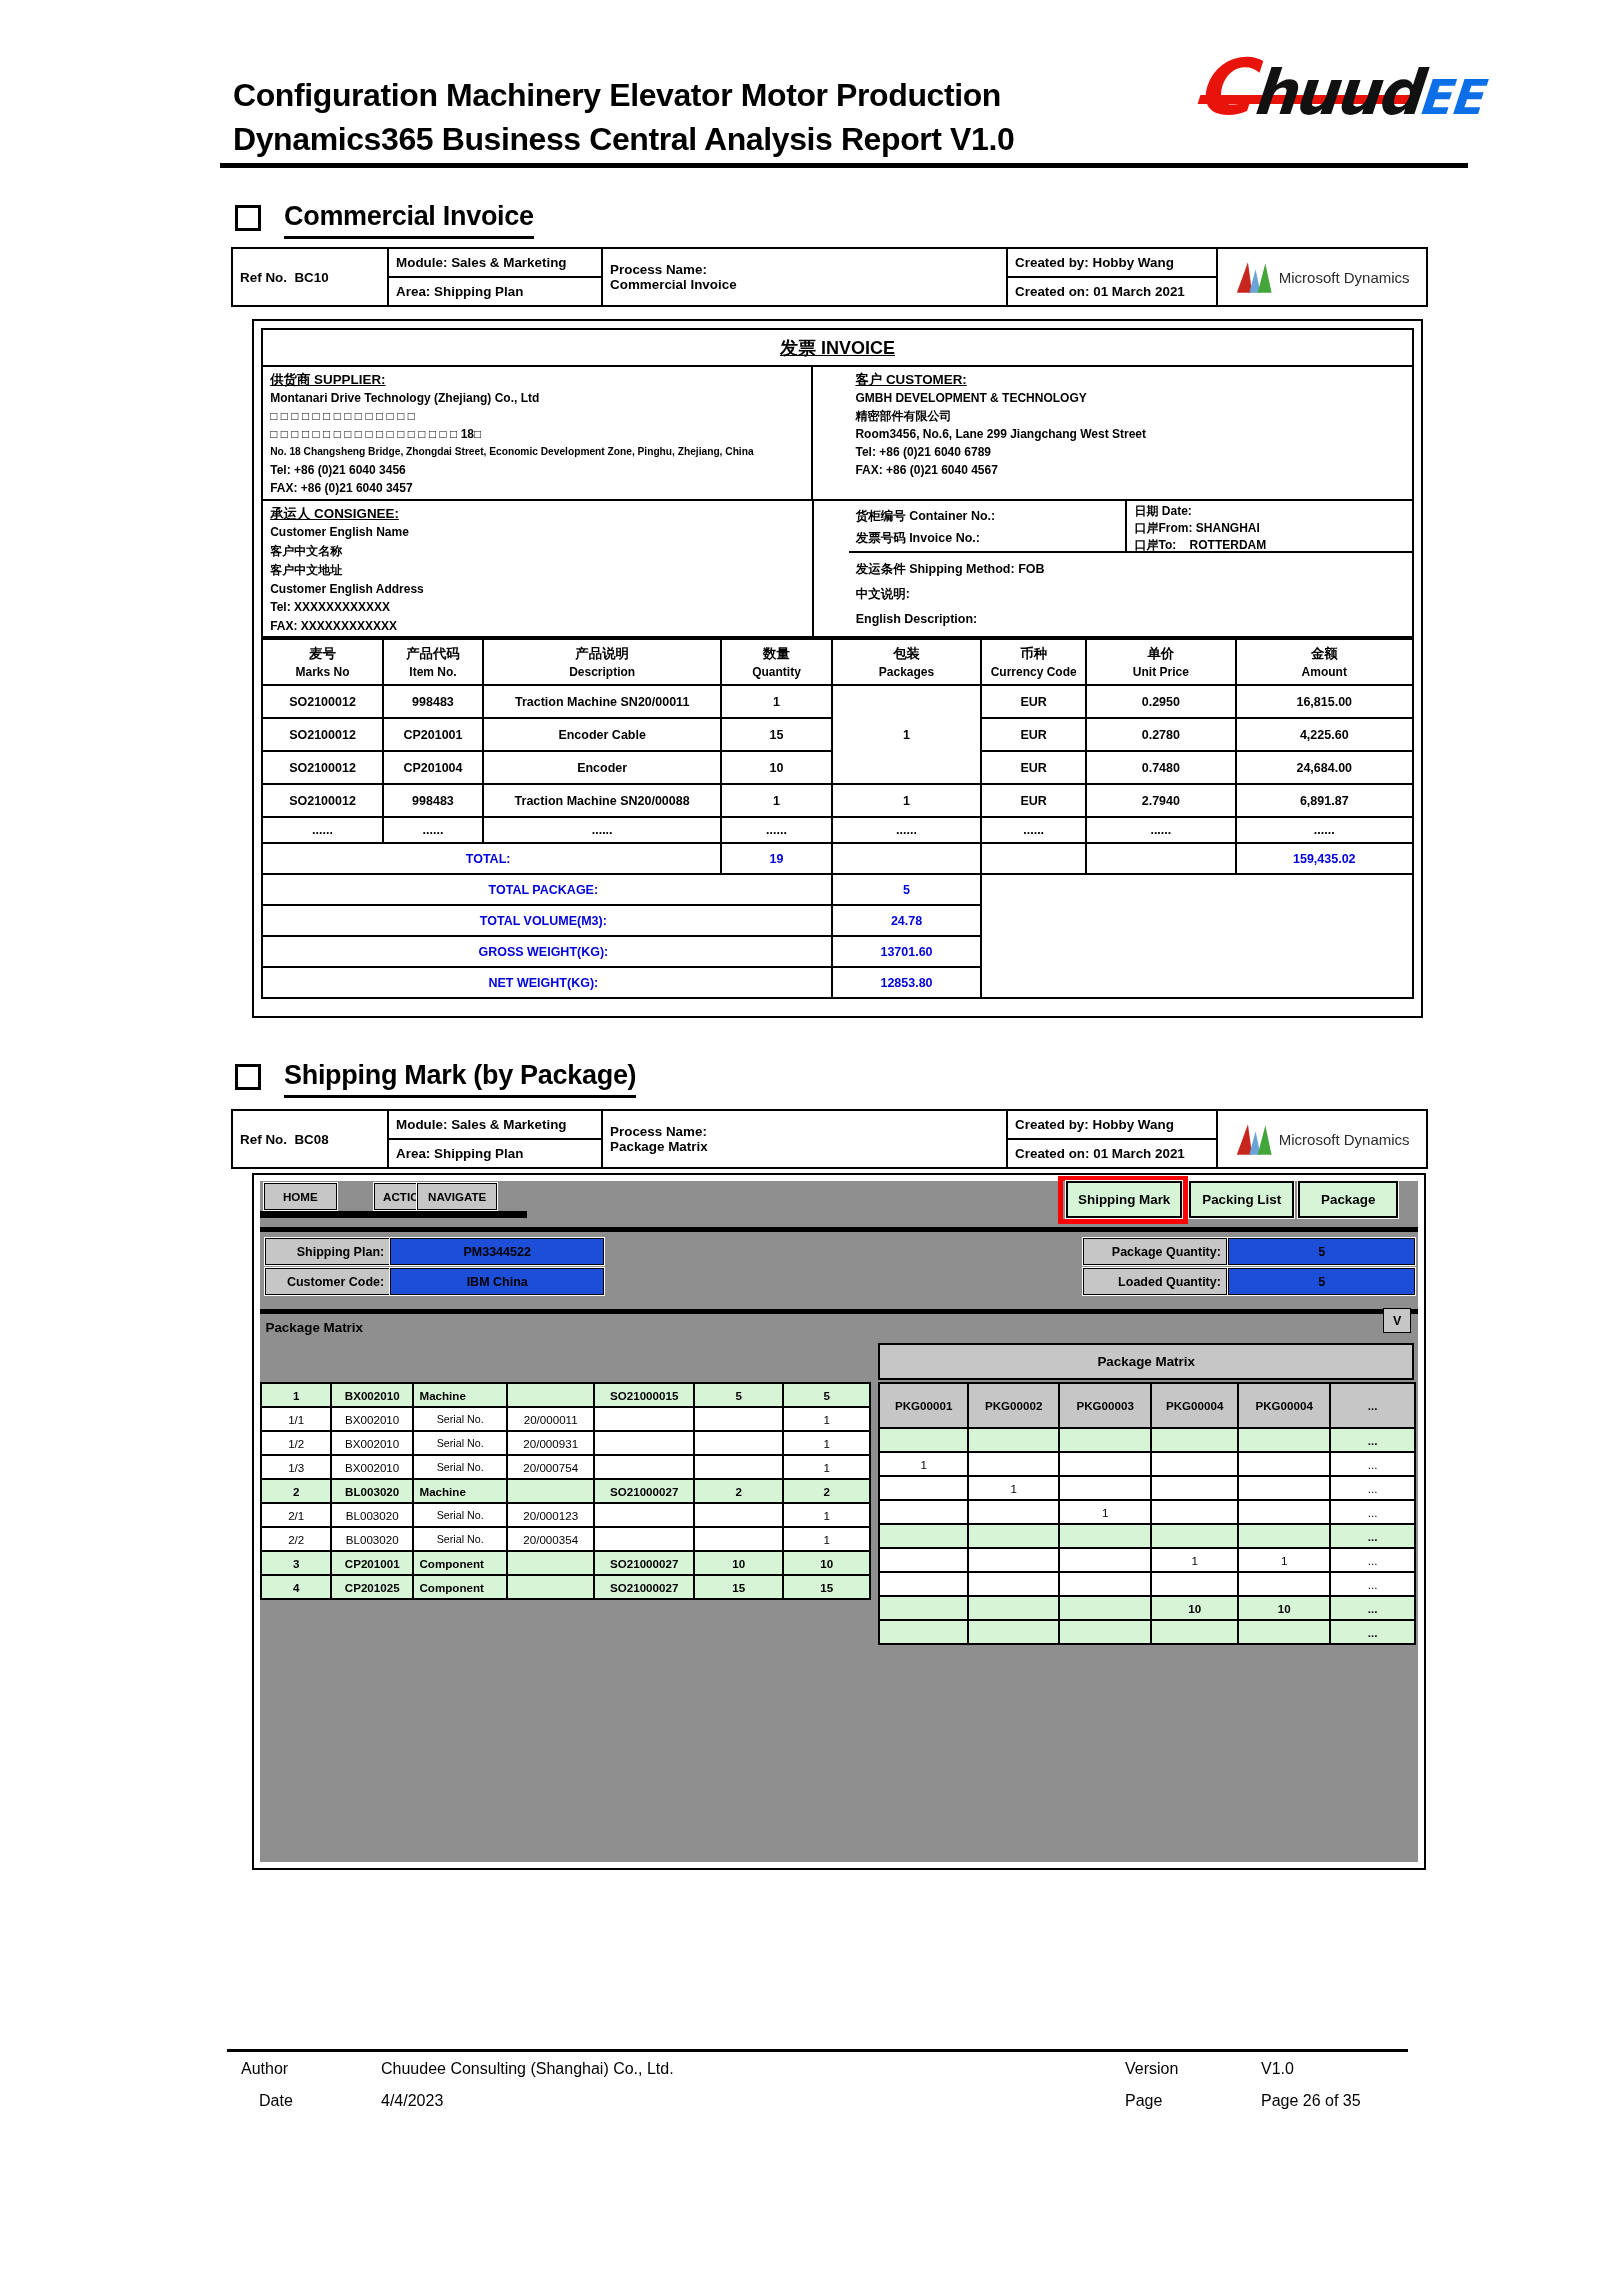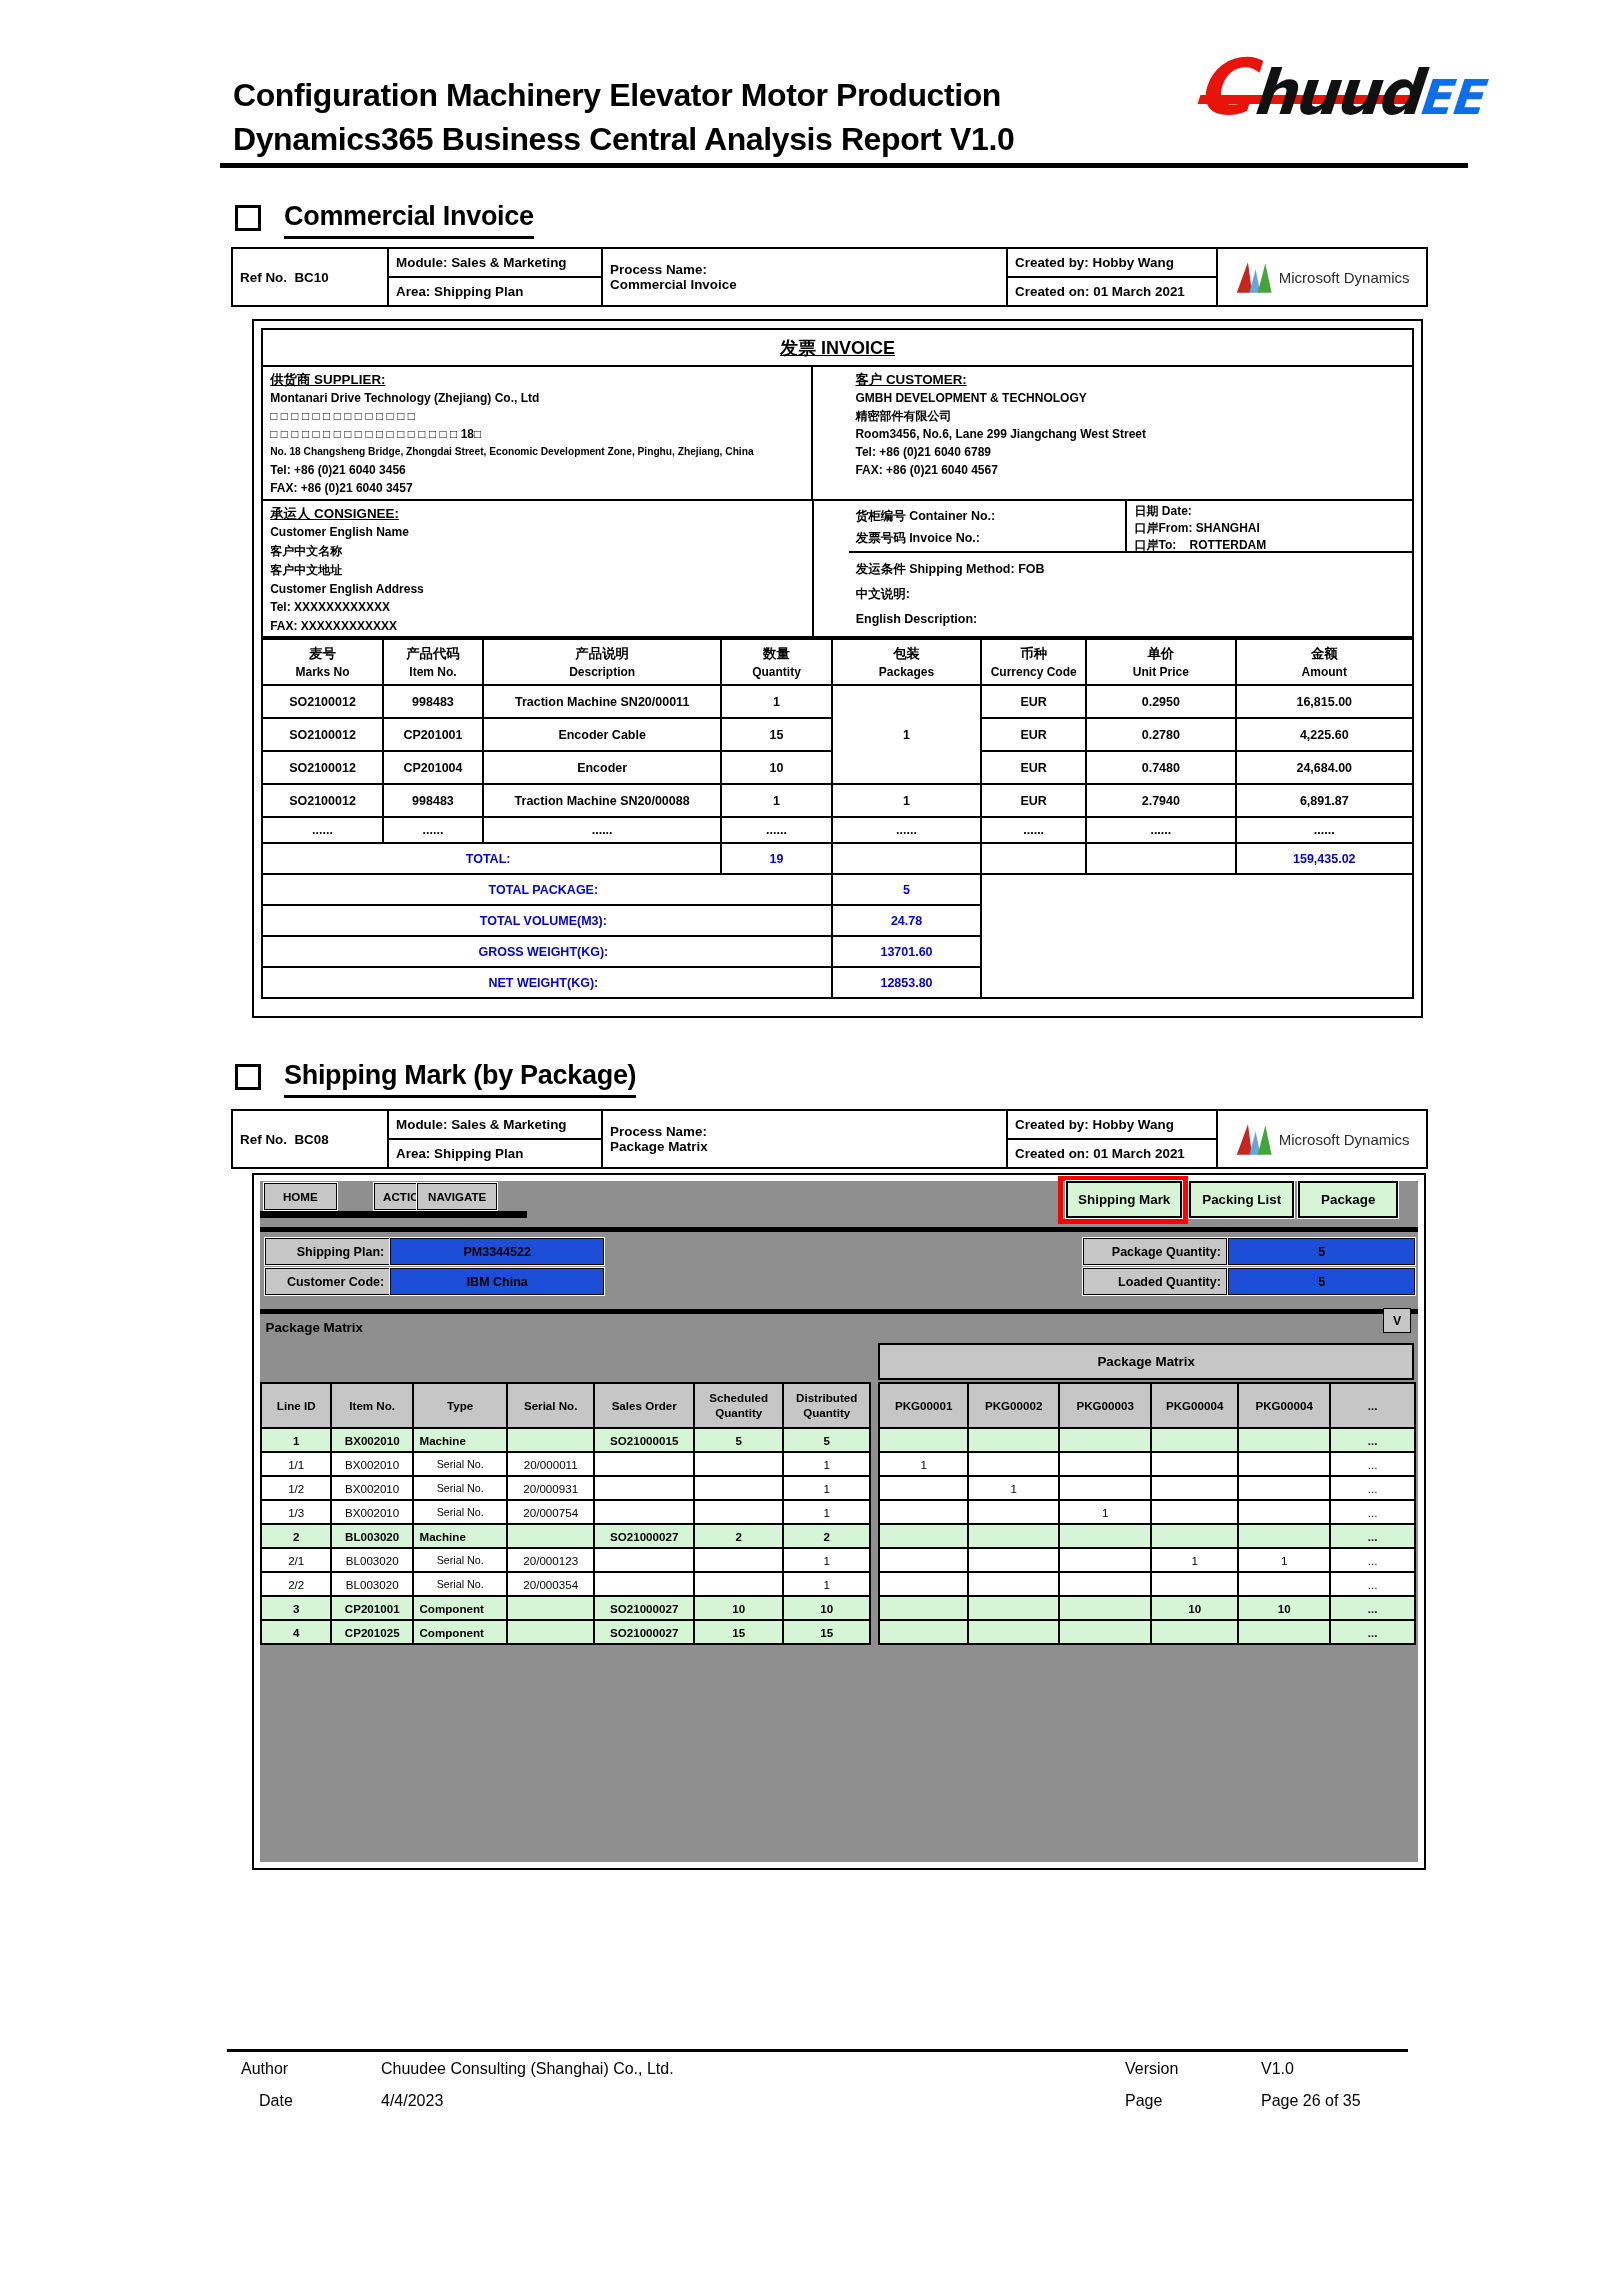--- a/index.html
+++ b/index.html
@@ -403,29 +403,20 @@
         <colgroup>
             <col style="width:70px">
             <col style="width:82px">
             <col style="width:94px">
             <col style="width:87px">
             <col style="width:100px">
             <col style="width:89px">
             <col style="width:87px">
           </colgroup>
         <tbody>
-            <tr>
-          <th>Line ID</th>
-              <th>Item No.</th>
-              <th>Type</th>
-          <th>Serial No.</th>
-              <th>Sales Order</th>
-              <th>Scheduled Quantity</th>
-          <th>Distributed Quantity</th>
-        </tr>
         <tr class="green">
               <td>1</td>
               <td>BX002010</td>
               <td style="text-align:left;padding-left:5.3px">Machine</td>
               <td></td>
               <td>SO21000015</td>
               <td>5</td>
               <td>5</td>
             </tr>
         <tr>

